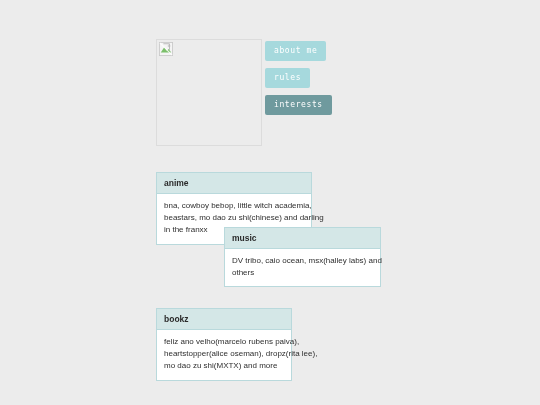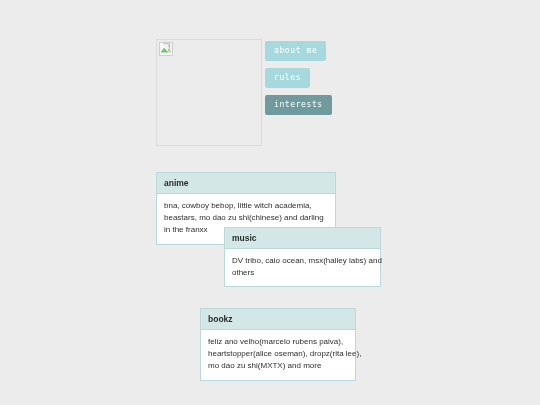--- a/index.html
+++ b/index.html
@@ -93,32 +93,31 @@
     line-height: 1.55;
   }
   .card-body .line {
     display: block;
     white-space: nowrap;
   }
 
   #card-anime {
     left: 156px;
     top: 172px;
-    width: 180px;
+    width: 156px;
   }
   #card-music {
     left: 224px;
     top: 227px;
     width: 157px;
   }
   #card-bookz {
     left: 156px;
     top: 308px;
-    width: 156px;
-    margin-left: 44px;
+    width: 136px;
   }
 </style>
 </head>
 <body>
 
 <div id="top-area">
 
   <div id="profile-image-frame">
     <svg id="broken-image-icon" viewBox="0 0 16 16" xmlns="http://www.w3.org/2000/svg">
       <rect x="0.5" y="0.5" width="15" height="15" fill="#f4f4f4" stroke="#c9c9c9" stroke-width="1"></rect>

